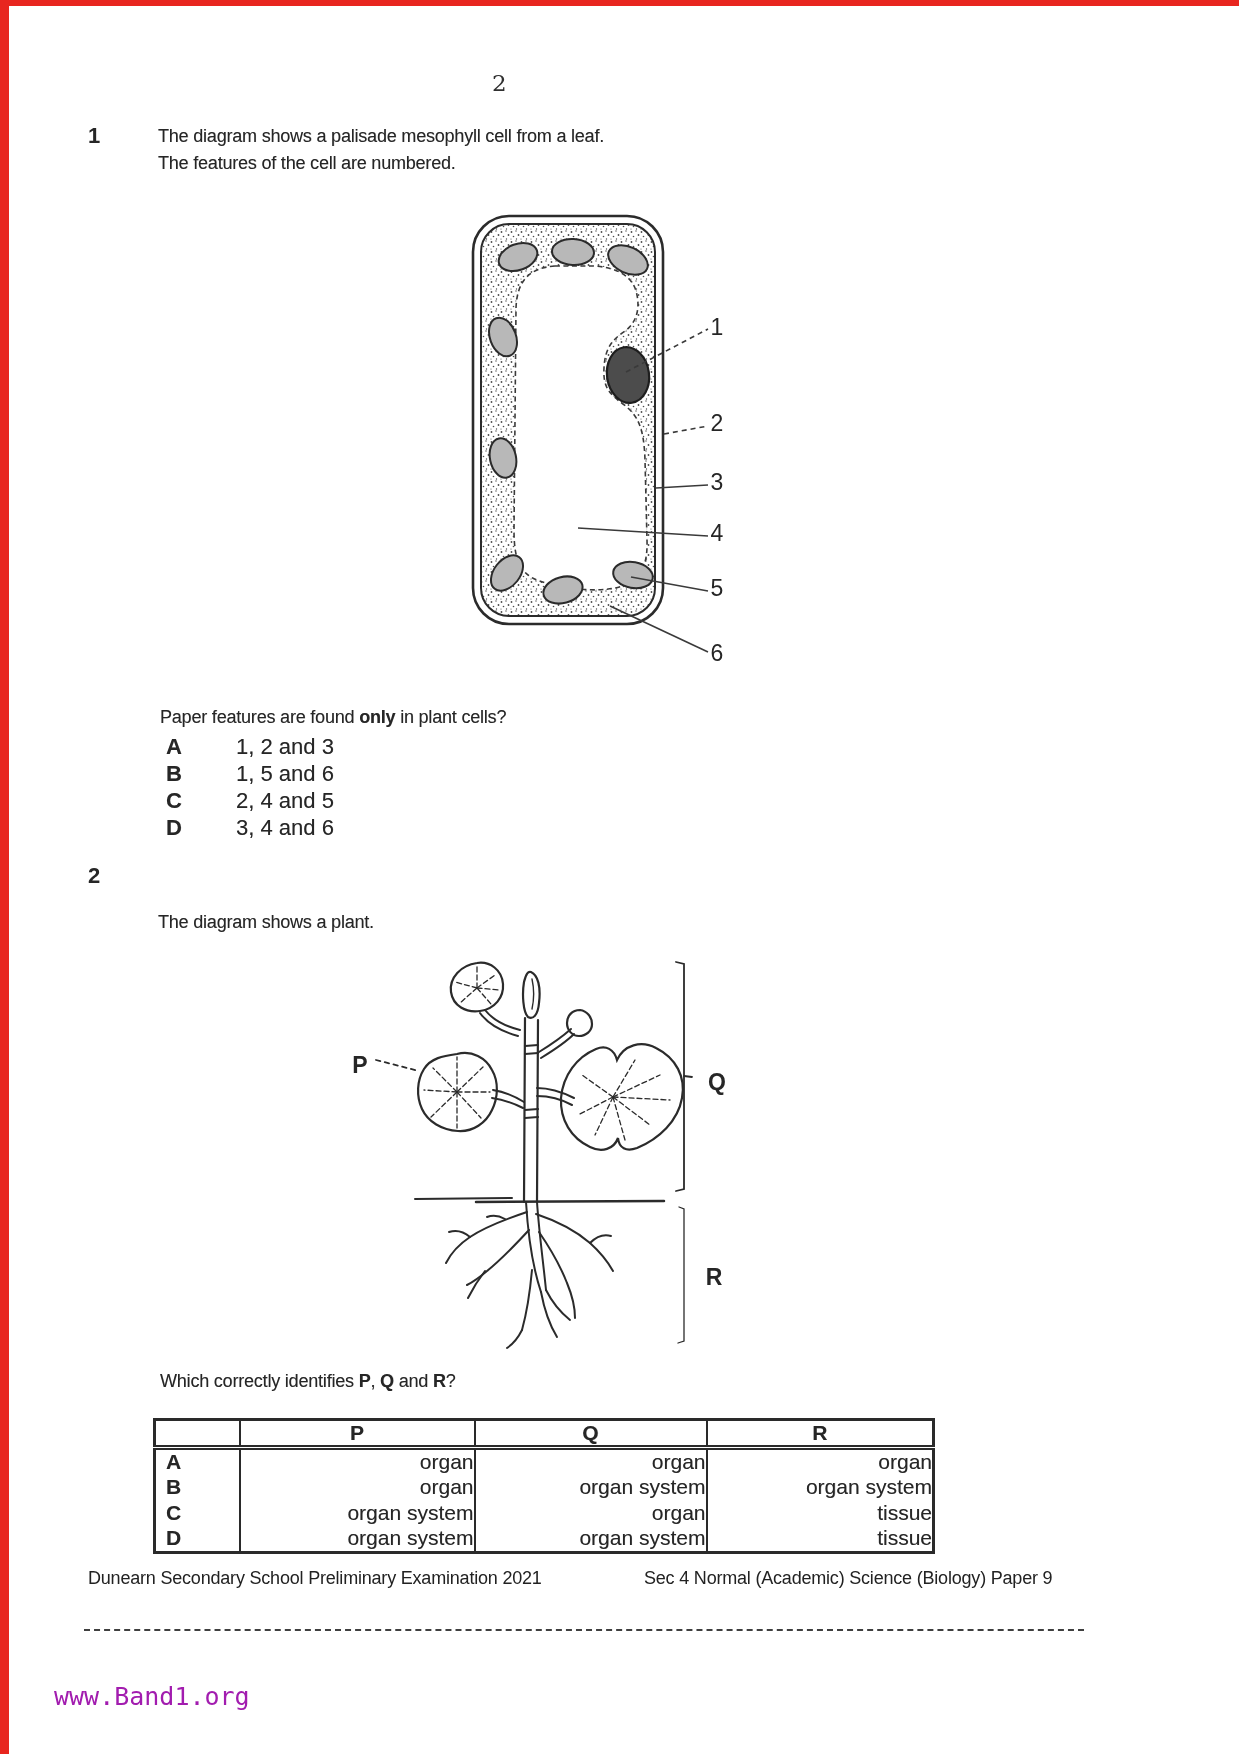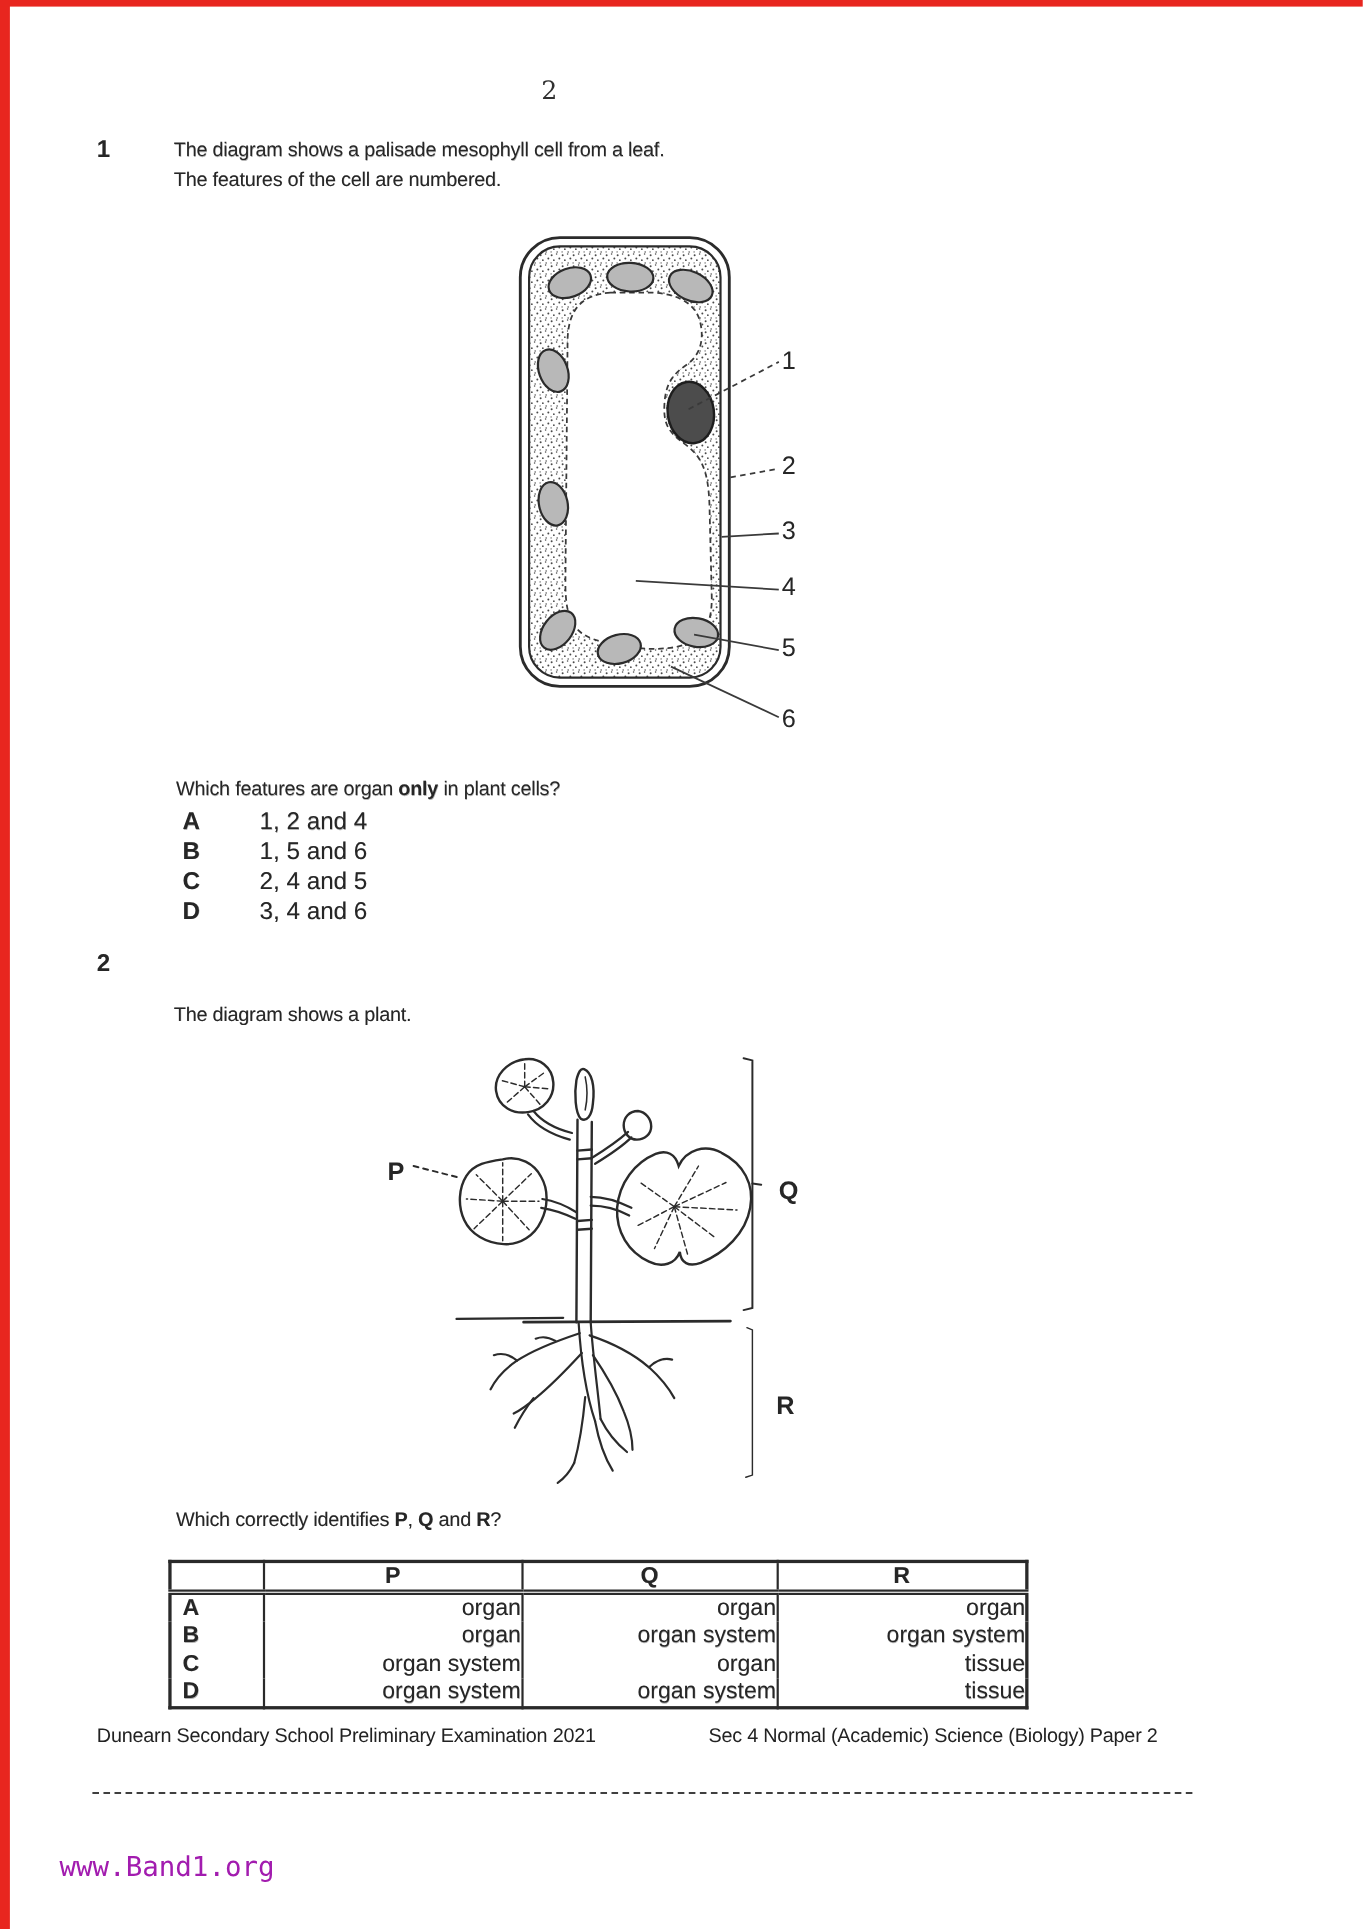--- a/index.html
+++ b/index.html
@@ -104,24 +104,24 @@
       <path d="M190 406 L288 452"></path>
     </g>
     <text class="fig-label" x="297" y="135" text-anchor="middle">1</text>
     <text class="fig-label" x="297" y="231" text-anchor="middle">2</text>
     <text class="fig-label" x="297" y="290" text-anchor="middle">3</text>
     <text class="fig-label" x="297" y="341" text-anchor="middle">4</text>
     <text class="fig-label" x="297" y="396" text-anchor="middle">5</text>
     <text class="fig-label" x="297" y="461" text-anchor="middle">6</text>
   </svg>
 
-  <div class="abs body-text q1-question"><span>Which features are organ </span><span class="bold">only</span><span> in plant cells?</span></div>
+  <div class="abs body-text q1-question"><span>Paper features are found </span><span class="bold">only</span><span> in plant cells?</span></div>
 
   <div class="abs options">
-    <div class="opt-row"><span class="opt-letter">A</span><span>1, 2 and 4</span></div>
+    <div class="opt-row"><span class="opt-letter">A</span><span>1, 2 and 3</span></div>
     <div class="opt-row"><span class="opt-letter">B</span><span>1, 5 and 6</span></div>
     <div class="opt-row"><span class="opt-letter">C</span><span>2, 4 and 5</span></div>
     <div class="opt-row"><span class="opt-letter">D</span><span>3, 4 and 6</span></div>
   </div>
 
   <div class="abs qnum q2-num">2</div>
   <div class="abs body-text q2-intro">The diagram shows a plant.</div>
 
   <svg class="fig" style="left:280px; top:940px;" width="450" height="420" viewBox="0 0 450 420">
     <g stroke="#2b2b2b" fill="none" stroke-linecap="round">
@@ -254,16 +254,16 @@
         <td class="letter">D</td>
         <td>organ system</td>
         <td>organ system</td>
         <td>tissue</td>
       </tr>
     </tbody>
   </table>
 
   <div class="abs footer-line"></div>
   <div class="abs footer-text footer-left">Dunearn Secondary School Preliminary Examination 2021</div>
-  <div class="abs footer-text footer-right">Sec 4 Normal (Academic) Science (Biology) Paper 2</div>
+  <div class="abs footer-text footer-right">Sec 4 Normal (Academic) Science (Biology) Paper 9</div>
   <div class="abs watermark">www.Band1.org</div>
 
 </div>
 
 </body></html>

